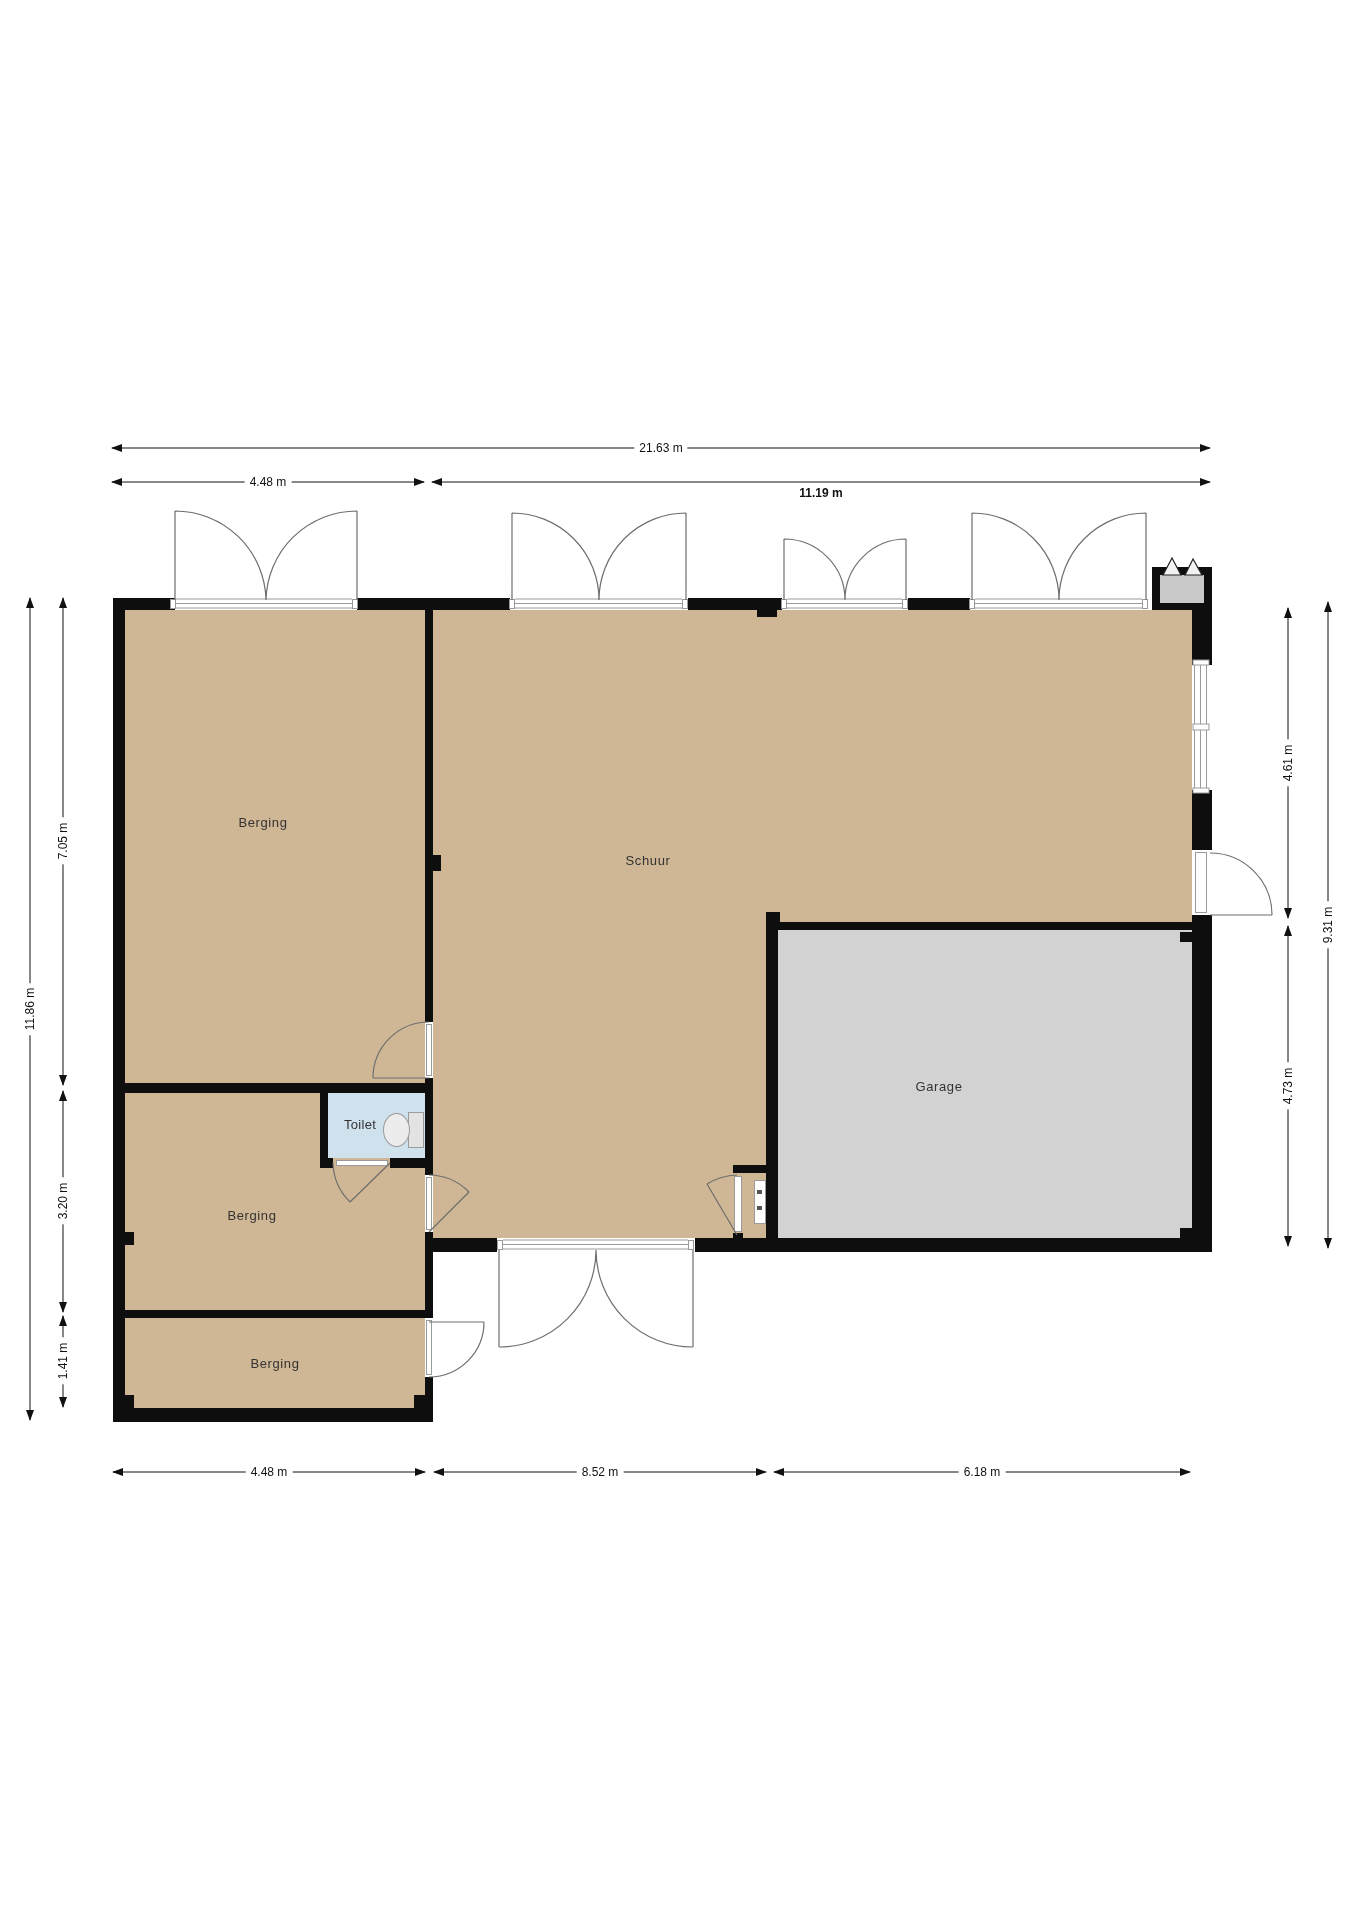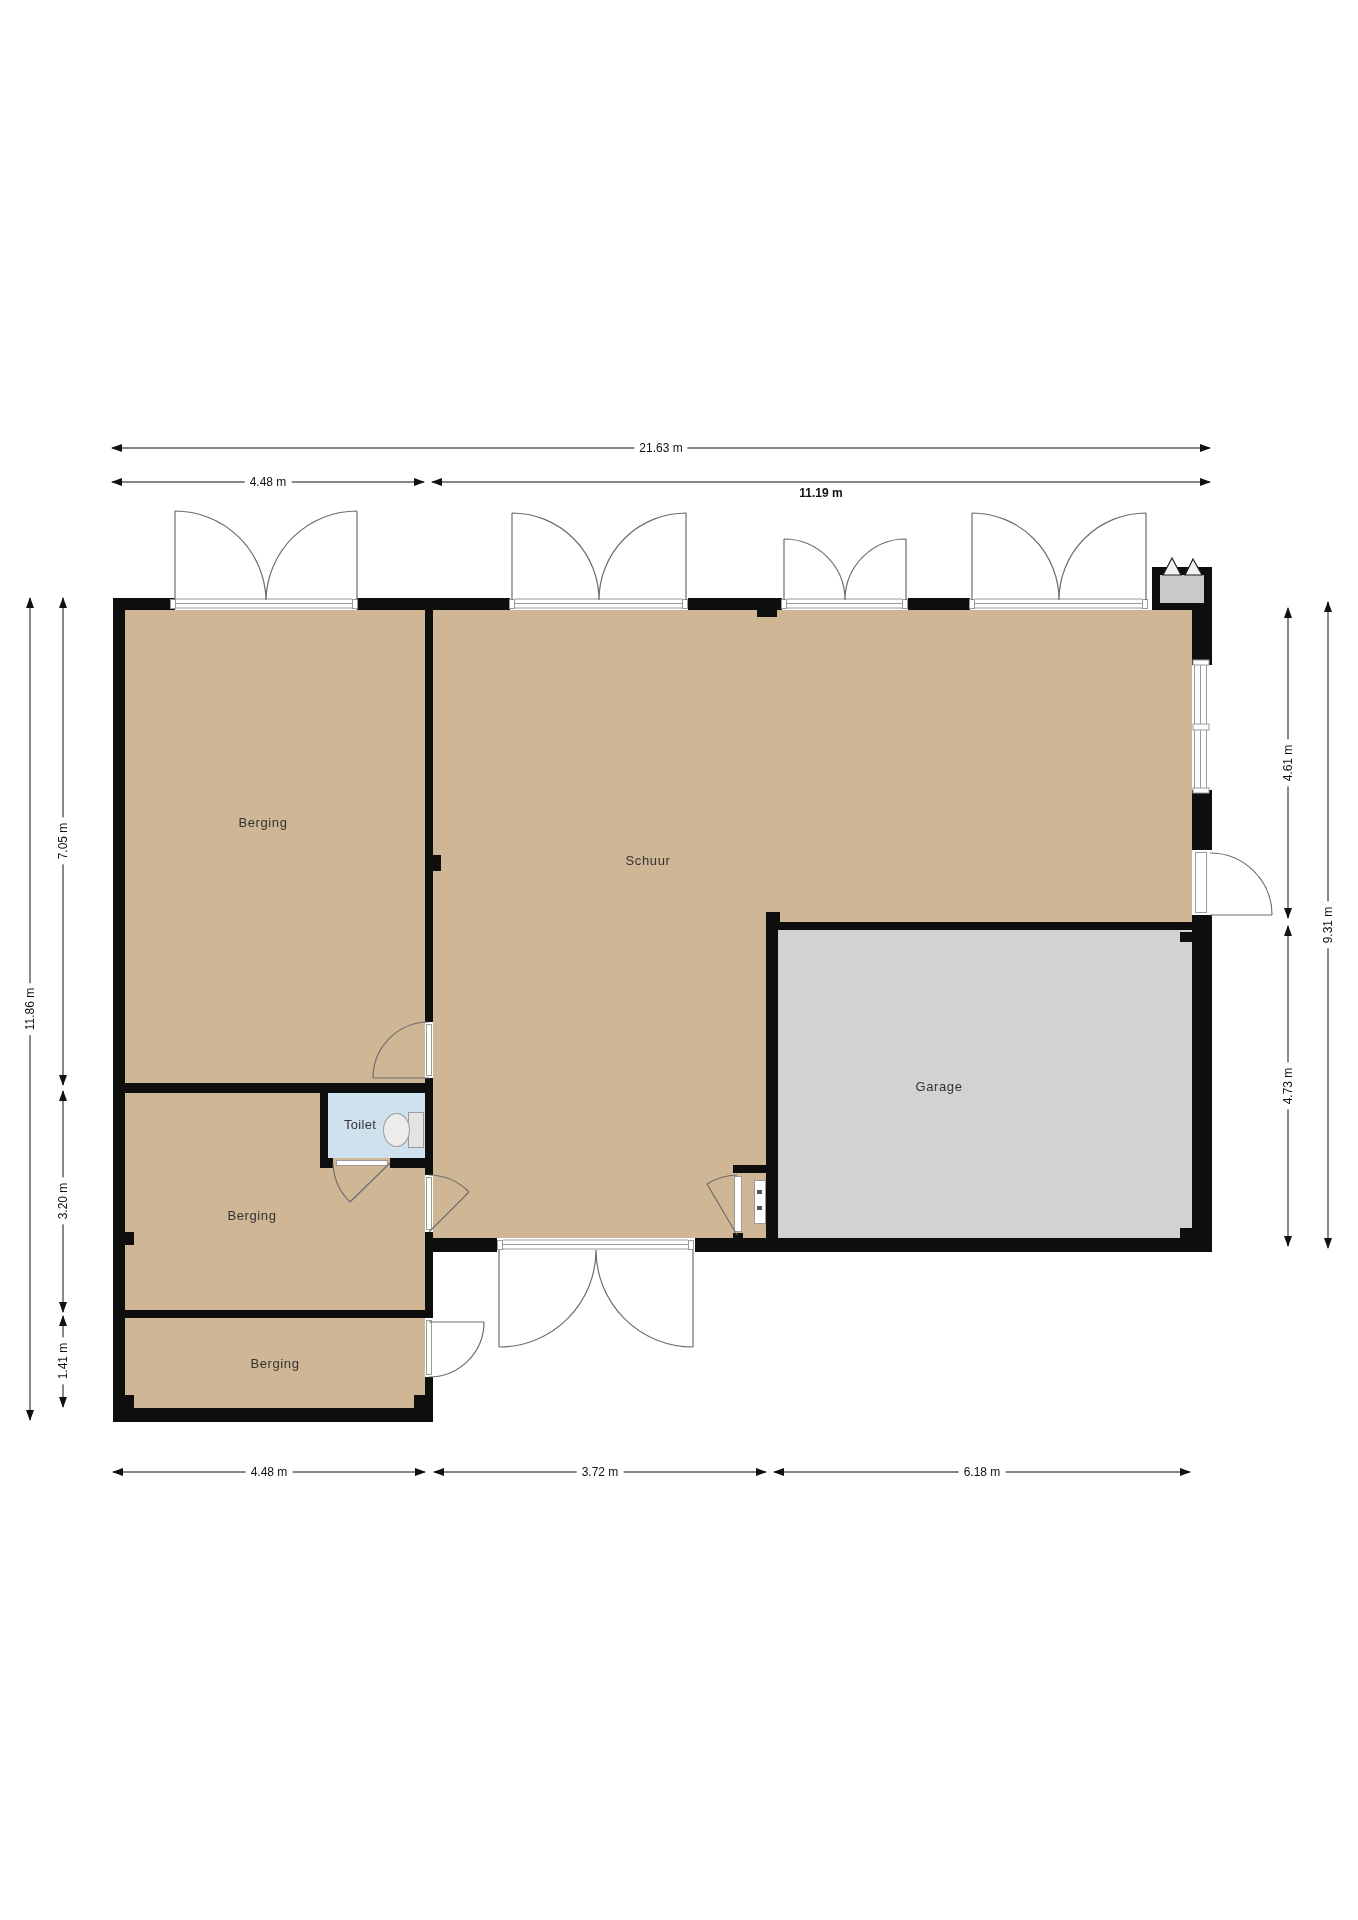--- a/index.html
+++ b/index.html
@@ -170,21 +170,21 @@
   <div class="room-label" style="left:648px;top:860px;">Schuur</div>
   <div class="room-label" style="left:939px;top:1086px;">Garage</div>
   <div class="room-label small" style="left:360px;top:1124px;">Toilet</div>
   <div class="room-label" style="left:252px;top:1215px;">Berging</div>
   <div class="room-label" style="left:275px;top:1363px;">Berging</div>
 
   <div class="dim" style="left:661px;top:448px;">21.63 m</div>
   <div class="dim" style="left:268px;top:482px;">4.48 m</div>
   <div class="dim" style="left:821px;top:493px;font-weight:bold;">11.19 m</div>
   <div class="dim" style="left:269px;top:1472px;">4.48 m</div>
-  <div class="dim" style="left:600px;top:1472px;">3.72 m</div>
+  <div class="dim" style="left:600px;top:1472px;">8.52 m</div>
   <div class="dim" style="left:982px;top:1472px;">6.18 m</div>
   <div class="dim vert" style="left:30px;top:1009px;">11.86 m</div>
   <div class="dim vert" style="left:63px;top:841px;">7.05 m</div>
   <div class="dim vert" style="left:63px;top:1201px;">3.20 m</div>
   <div class="dim vert" style="left:63px;top:1361px;">1.41 m</div>
   <div class="dim vert" style="left:1328px;top:925px;">9.31 m</div>
   <div class="dim vert" style="left:1288px;top:763px;">4.61 m</div>
   <div class="dim vert" style="left:1288px;top:1086px;">4.73 m</div>
 
 </div>

